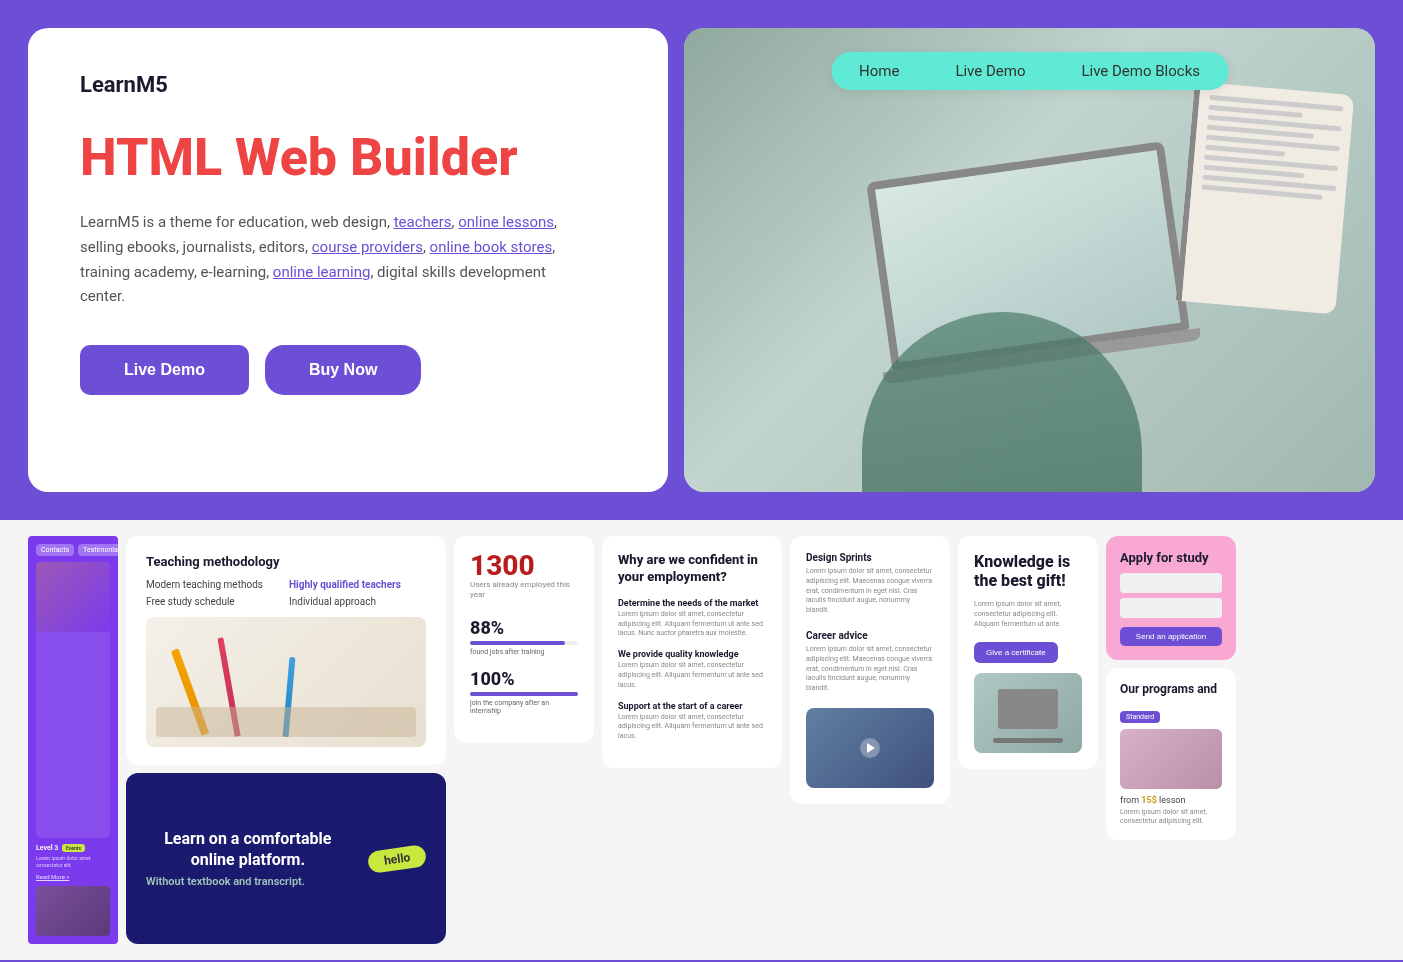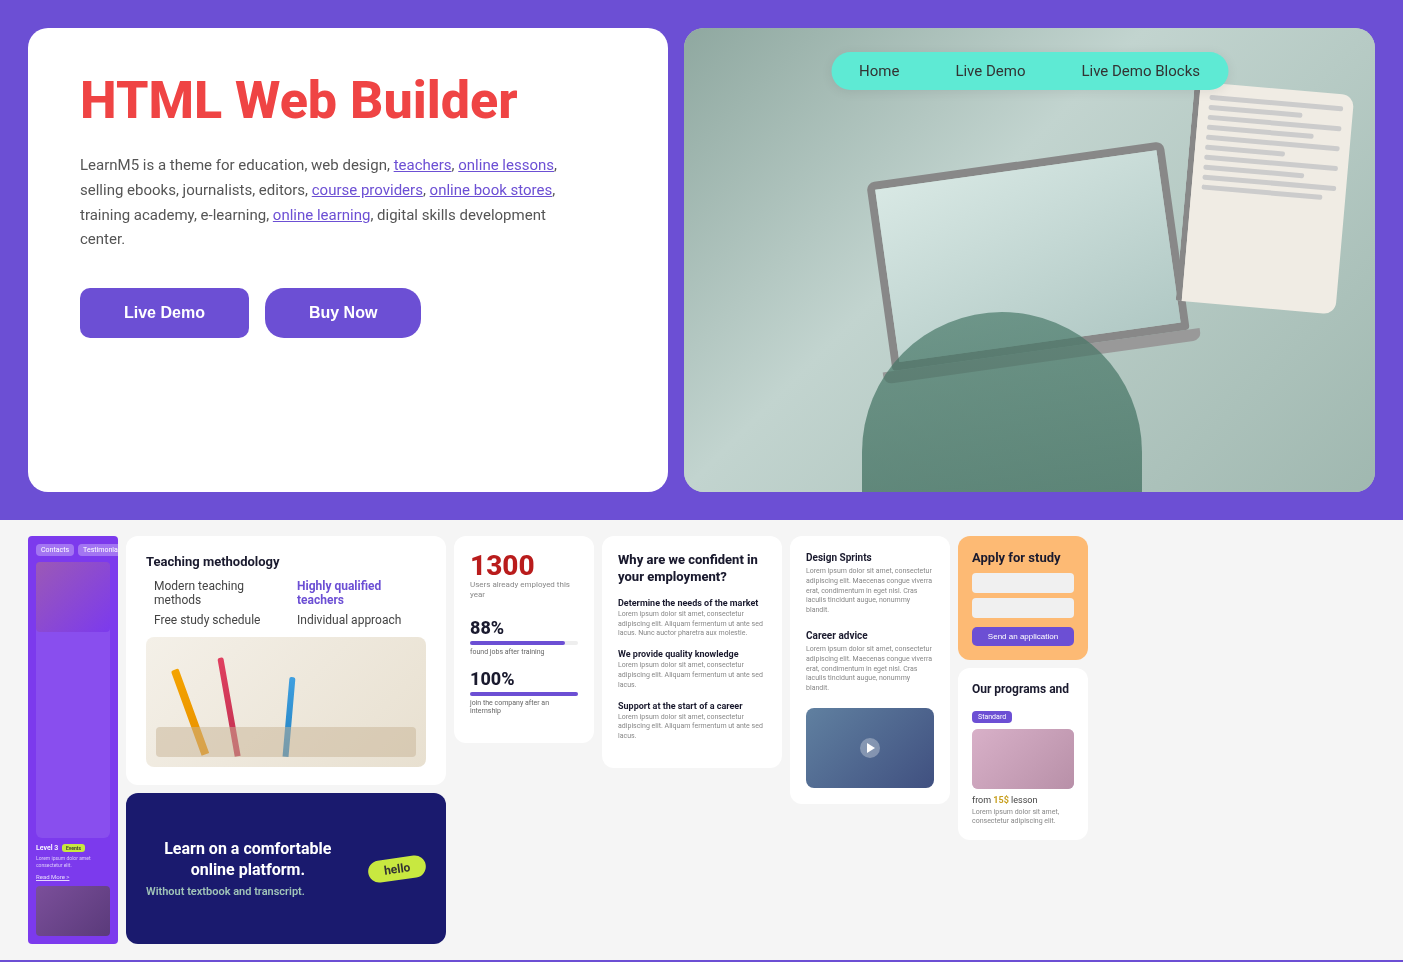--- a/index.html
+++ b/index.html
@@ -259,23 +259,22 @@
       color: #1a1a2e;
       margin-bottom: 10px;
     }
     .teaching-grid {
       display: grid;
       grid-template-columns: 1fr 1fr;
       gap: 6px;
       margin-bottom: 10px;
     }
     .teaching-item {
-      font-size: 12px;
+      font-size: 10px;
       color: #444;
-      margin-left: 8px;
     }
     .teaching-item .highlight {
       color: #6c4fd4;
       font-weight: 700;
     }
     .teaching-image {
       width: 100%;
       height: 130px;
       background: linear-gradient(135deg, #f4f0e8, #e8e0d0);
       border-radius: 8px;
@@ -489,21 +488,21 @@
     }
 
     
     .panel-apply {
       flex: 0 0 130px;
       display: flex;
       flex-direction: column;
       gap: 8px;
     }
     .panel-apply-top {
-      background: #fdba74;
+      background: #f9a8d4;
       border-radius: 12px;
       padding: 14px;
       flex: 0 0 auto;
     }
     .apply-title {
       font-size: 13px;
       font-weight: 700;
       color: #1a1a2e;
       margin-bottom: 8px;
     }
@@ -567,20 +566,21 @@
       line-height: 1.3;
       margin-top: 3px;
     }
   </style>
 </head>
 <body>
 
 <div class="top-section">
 
   <div class="left-card">
+    <div class="brand-name">LearnM5</div>
     <h1 class="hero-title">HTML Web Builder</h1>
     <p class="hero-description">
       LearnM5 is a theme for education, web design, <span class="link">teachers</span>, <span class="link">online lessons</span>, selling ebooks, journalists, editors, <span class="link">course providers</span>, <span class="link">online book stores</span>, training academy, e-learning, <span class="link">online learning</span>, digital skills development center.
     </p>
     <div class="hero-buttons">
       <button class="btn-demo">Live Demo</button>
       <button class="btn-buy">Buy Now</button>
     </div>
   </div>
 
@@ -721,20 +721,31 @@
       <div class="design-title">Career advice</div>
       <div class="design-text">Lorem ipsum dolor sit amet, consectetur adipiscing elit. Maecenas congue viverra erat, condimentum in eget nisl. Cras iaculis tincidunt augue, nonummy blandit.</div>
 
       <div style="width:100%;height:80px;background:linear-gradient(135deg,#6080a0,#405080);border-radius:8px;margin-top:8px;position:relative;">
         <div style="position:absolute;top:50%;left:50%;transform:translate(-50%,-50%);width:20px;height:20px;background:rgba(255,255,255,0.3);border-radius:50%;display:flex;align-items:center;justify-content:center;">
           <div style="width:0;height:0;border-top:5px solid transparent;border-bottom:5px solid transparent;border-left:8px solid #fff;margin-left:2px;"></div>
         </div>
       </div>
     </div>
 
+    <div class="panel-knowledge">
+      <div class="knowledge-title">Knowledge is the best gift!</div>
+      <div class="knowledge-text">Lorem ipsum dolor sit amet, consectetur adipiscing elit. Aliquam fermentum ut ante.</div>
+      <button class="knowledge-btn">Give a certificate</button>
+      <div class="laptop-thumb">
+        <div style="width:100%;height:100%;background:linear-gradient(135deg,#b0c8c4,#90a8a4);border-radius:8px;position:relative;">
+          <div style="position:absolute;top:50%;left:50%;transform:translate(-50%,-60%);width:60px;height:40px;background:#888;border-radius:3px;"></div>
+          <div style="position:absolute;bottom:10px;left:50%;transform:translateX(-50%);width:70px;height:5px;background:#777;border-radius:3px;"></div>
+        </div>
+      </div>
+    </div>
 
     <div class="panel-apply">
       <div class="panel-apply-top">
         <div class="apply-title">Apply for study</div>
         <div class="apply-input"></div>
         <div class="apply-input"></div>
         <button class="apply-btn">Send an application</button>
       </div>
       <div class="panel-apply-bottom">
         <div class="our-programs-title">Our programs and</div>

